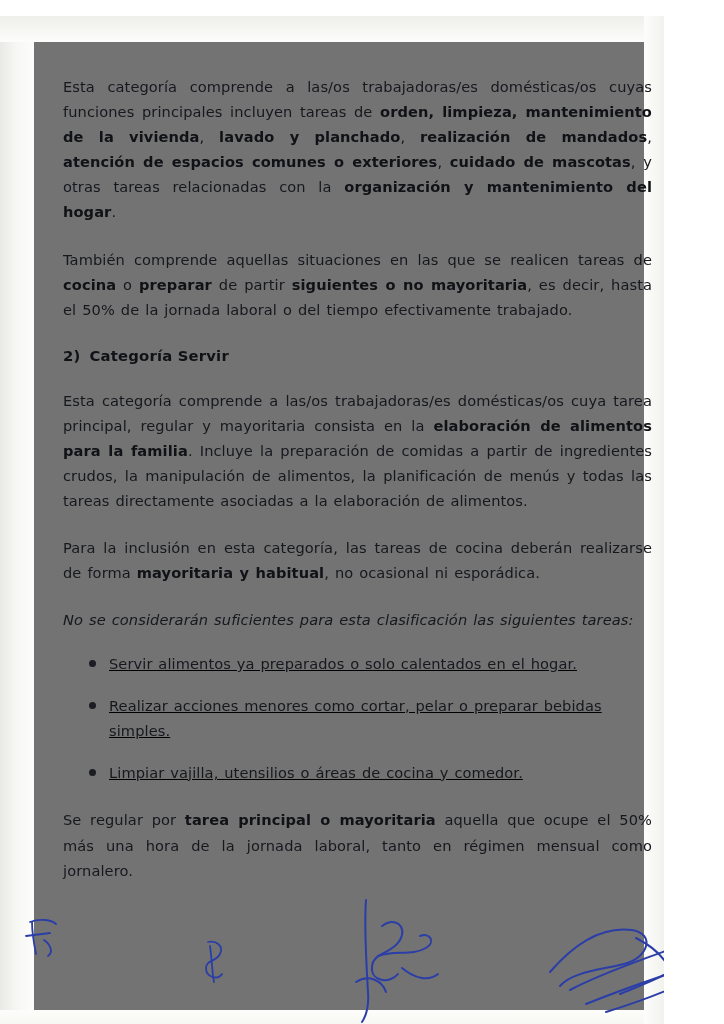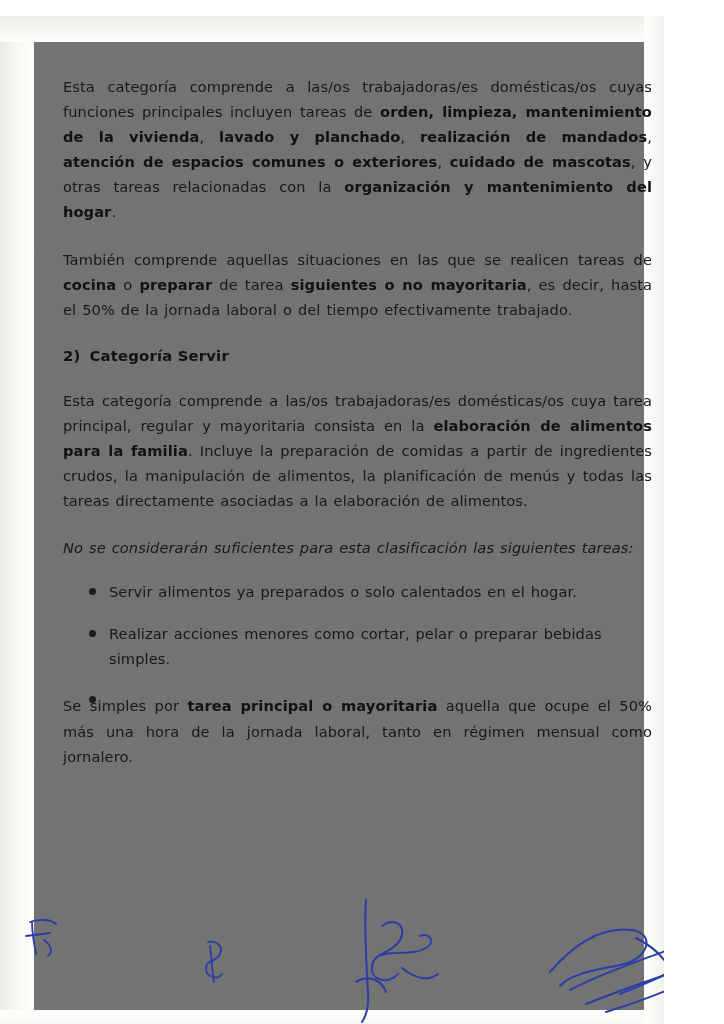--- a/index.html
+++ b/index.html
@@ -86,20 +86,21 @@
   }
   h2.heading .num {
     display: inline-block;
     margin-right: 9px;
   }
 
   ul.bullets {
     list-style: none;
     margin: 0 0 22px 0;
     padding: 0;
+    text-decoration: underline;
   }
   ul.bullets li {
     position: relative;
     padding-left: 46px;
     margin-bottom: 17px;
     font-size: 14.6px;
     line-height: 1.7;
     color: #16181d;
     letter-spacing: 0.1px;
     word-spacing: 1.1px;
@@ -127,44 +128,46 @@
 <div class="page">
 
   <div class="scan-edge-left"></div>
   <div class="scan-edge-top"></div>
   <div class="scan-edge-bottom"></div>
   <div class="scan-edge-right"></div>
 
   <div class="content">
 
     <p class="para"><span>Esta categoría comprende a las/os trabajadoras/es domésticas/os cuyas funciones principales incluyen tareas de </span><b>orden, limpieza, mantenimiento de la vivienda</b><span>, </span><b>lavado y planchado</b><span>, </span><b>realización de mandados</b><span>, </span><b>atención de espacios comunes o exteriores</b><span>, </span><b>cuidado de mascotas</b><span>, y otras tareas relacionadas con la </span><b>organización y mantenimiento del hogar</b><span>.</span></p>
-    <p class="para"><span>También comprende aquellas situaciones en las que se realicen tareas de </span><b>cocina</b><span> o </span><b>preparar</b><span> de tarea </span><b>siguientes o no mayoritaria</b><span>, es decir, hasta el 50% de la jornada laboral o del tiempo efectivamente trabajado.</span></p>
+    <p class="para"><span>También comprende aquellas situaciones en las que se realicen tareas de </span><b>cocina</b><span> o </span><b>preparar</b><span> de partir </span><b>siguientes o no mayoritaria</b><span>, es decir, hasta el 50% de la jornada laboral o del tiempo efectivamente trabajado.</span></p>
 
     <h2 class="heading">
       <span class="num">2)</span><span>Categoría Servir</span>
     </h2>
 
     <p class="para"><span>Esta categoría comprende a las/os trabajadoras/es domésticas/os cuya tarea principal, regular y mayoritaria consista en la </span><b>elaboración de alimentos para la familia</b><span>. Incluye la preparación de comidas a partir de ingredientes crudos, la manipulación de alimentos, la planificación de menús y todas las tareas directamente asociadas a la elaboración de alimentos.</span></p>
+    <p class="para"><span>Para la inclusión en esta categoría, las tareas de cocina deberán realizarse de forma </span><b>mayoritaria y habitual</b><span>, no ocasional ni esporádica.</span></p>
     <p class="para tight"><span>No se considerarán suficientes para esta clasificación las siguientes tareas:</span></p>
 
     <ul class="bullets">
       <li>
         <span class="dot"></span>
         <span>Servir alimentos ya preparados o solo calentados en el hogar.</span>
       </li>
       <li>
         <span class="dot"></span>
         <span>Realizar acciones menores como cortar, pelar o preparar bebidas simples.</span>
       </li>
       <li>
         <span class="dot"></span>
+        <span>Limpiar vajilla, utensilios o áreas de cocina y comedor.</span>
       </li>
     </ul>
 
-    <p class="para"><span>Se simples por </span><b>tarea principal o mayoritaria</b><span> aquella que ocupe el 50% más una hora de la jornada laboral, tanto en régimen mensual como jornalero.</span></p>
+    <p class="para"><span>Se regular por </span><b>tarea principal o mayoritaria</b><span> aquella que ocupe el 50% más una hora de la jornada laboral, tanto en régimen mensual como jornalero.</span></p>
 
   </div>
 
   <div class="ink" style="left:655px; top:320px;">
     <svg width="62" height="130" viewBox="0 0 62 130">
       <g fill="none" stroke="#2b3ea8" stroke-width="1.8" stroke-linecap="round">
         <path d="M18 14 C28 6, 40 10, 36 24 C32 38, 16 44, 14 58 C12 72, 26 70, 30 82"></path>
         <path d="M24 20 C30 34, 28 52, 34 66 C40 80, 30 92, 32 106"></path>
         <path d="M10 40 C22 36, 34 44, 44 38"></path>
         <path d="M14 96 C24 88, 38 96, 40 110 C41 120, 30 124, 24 118"></path>

